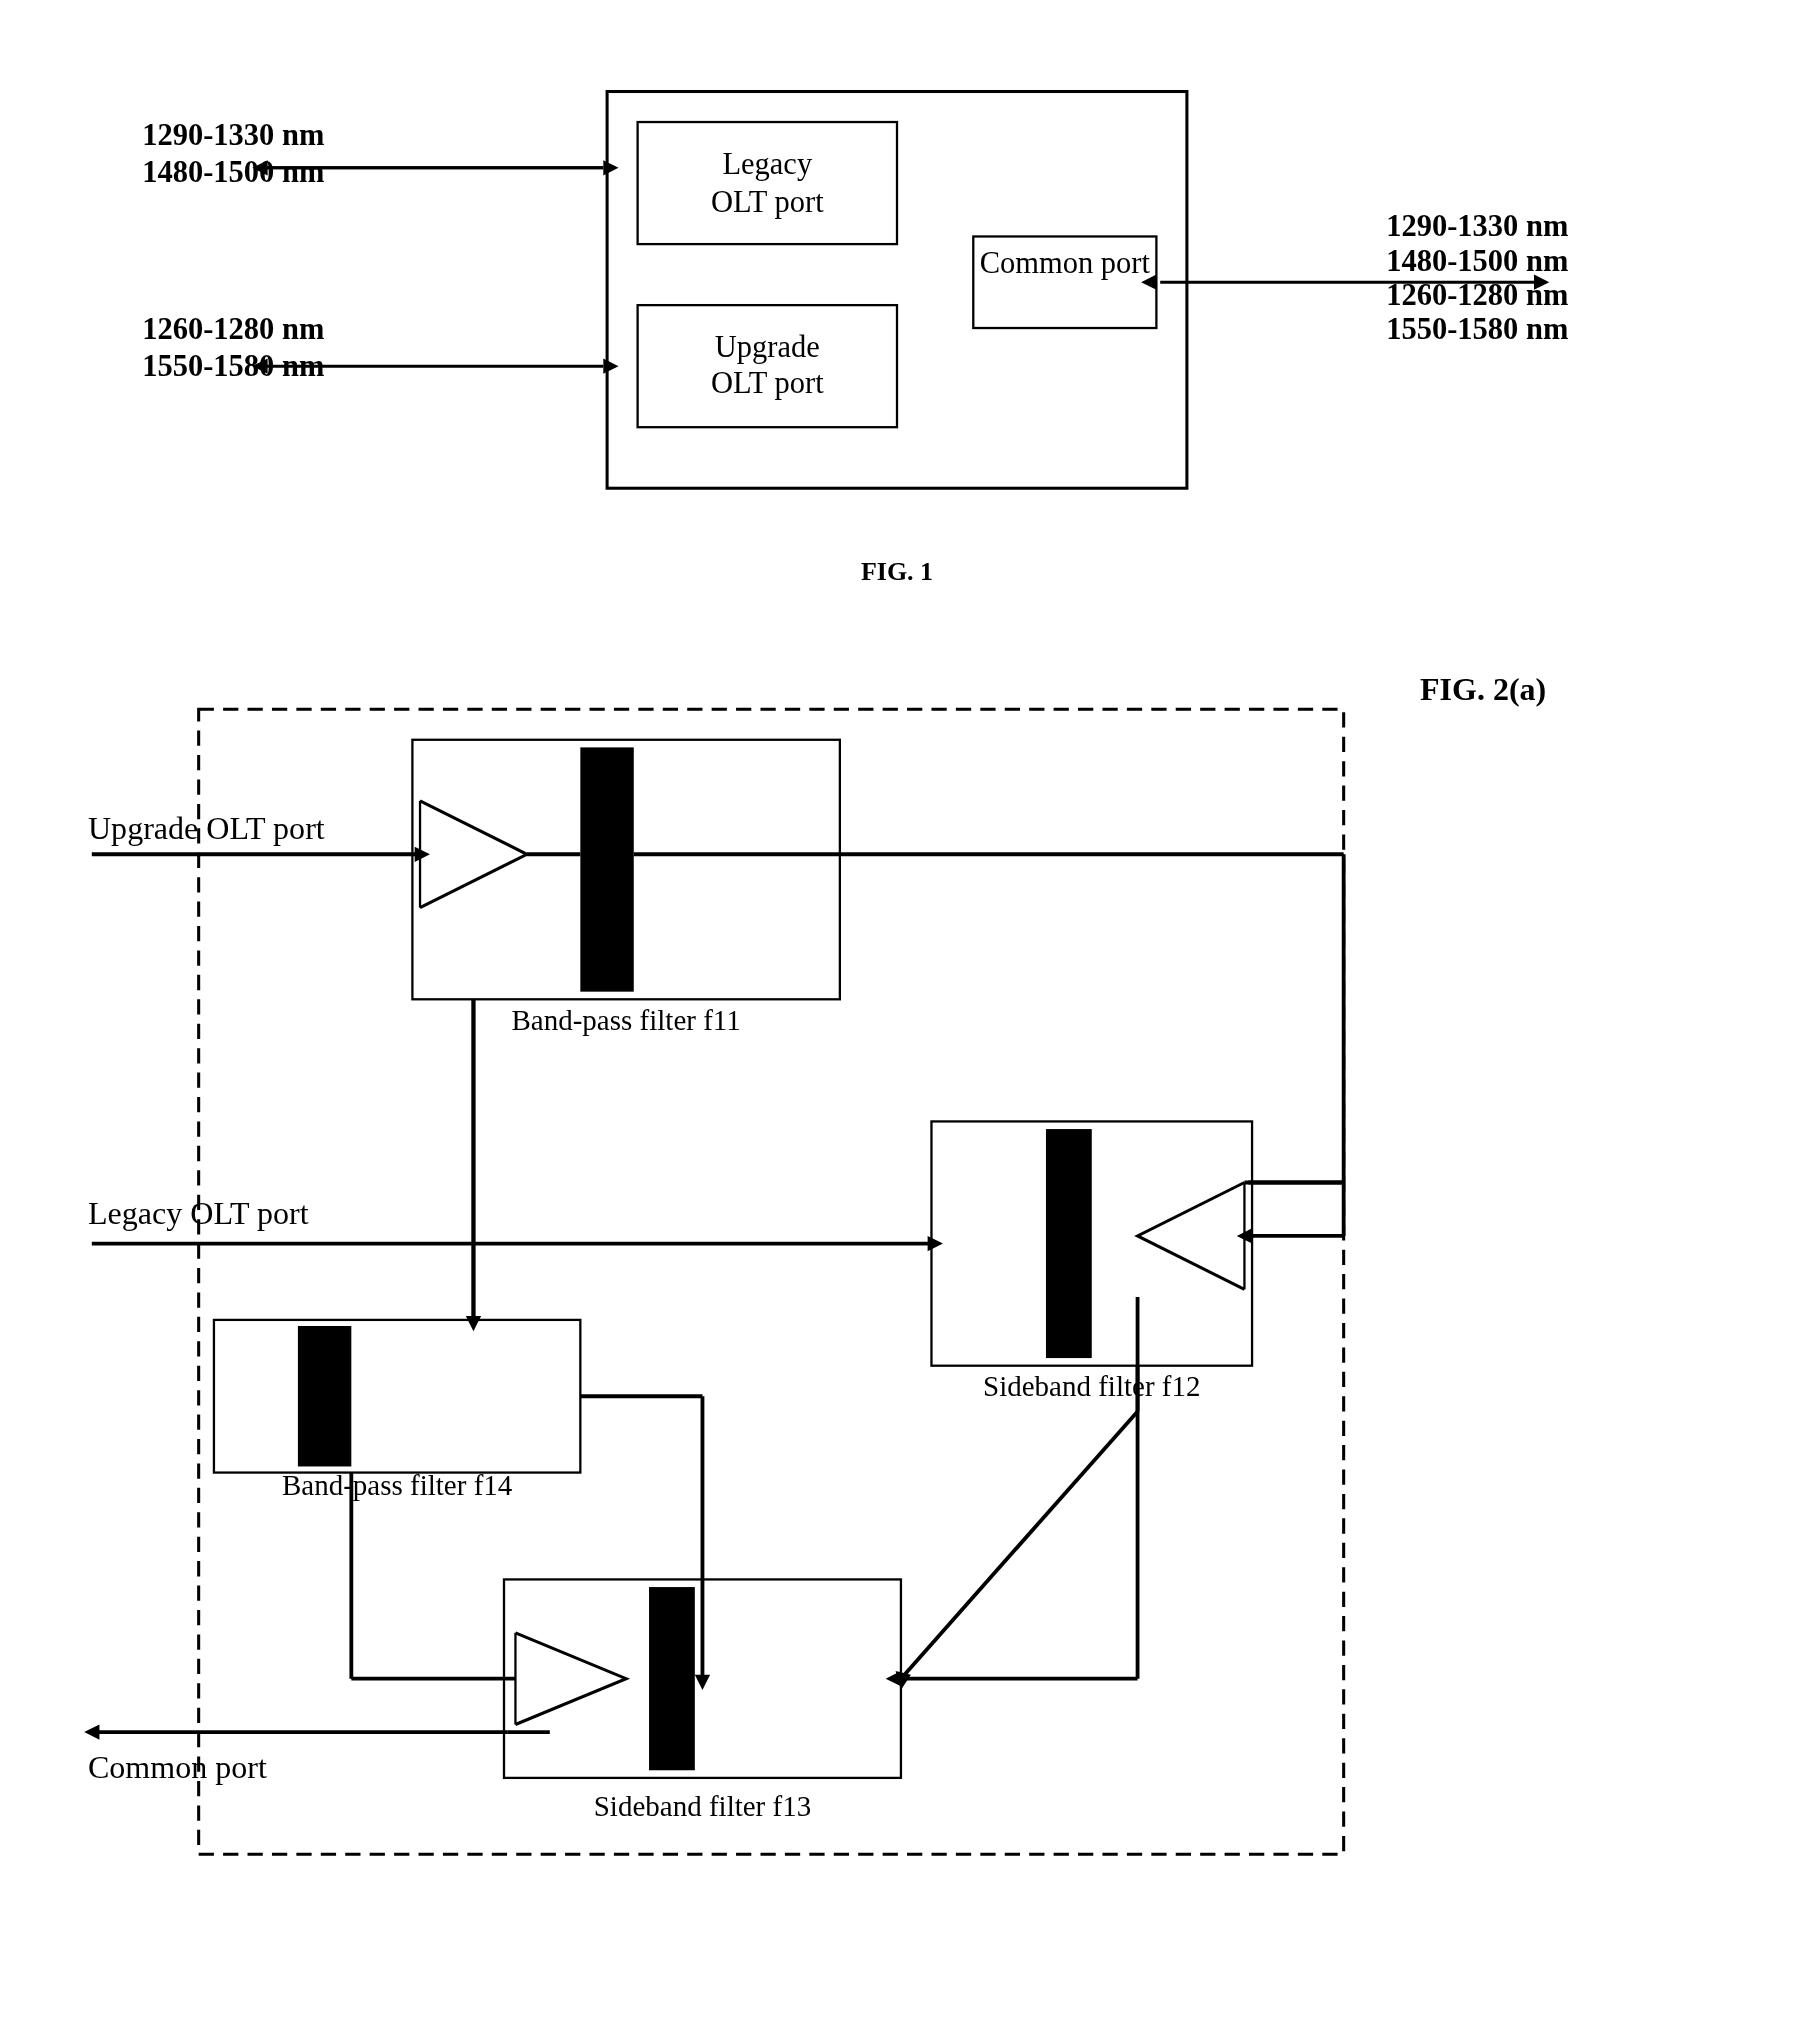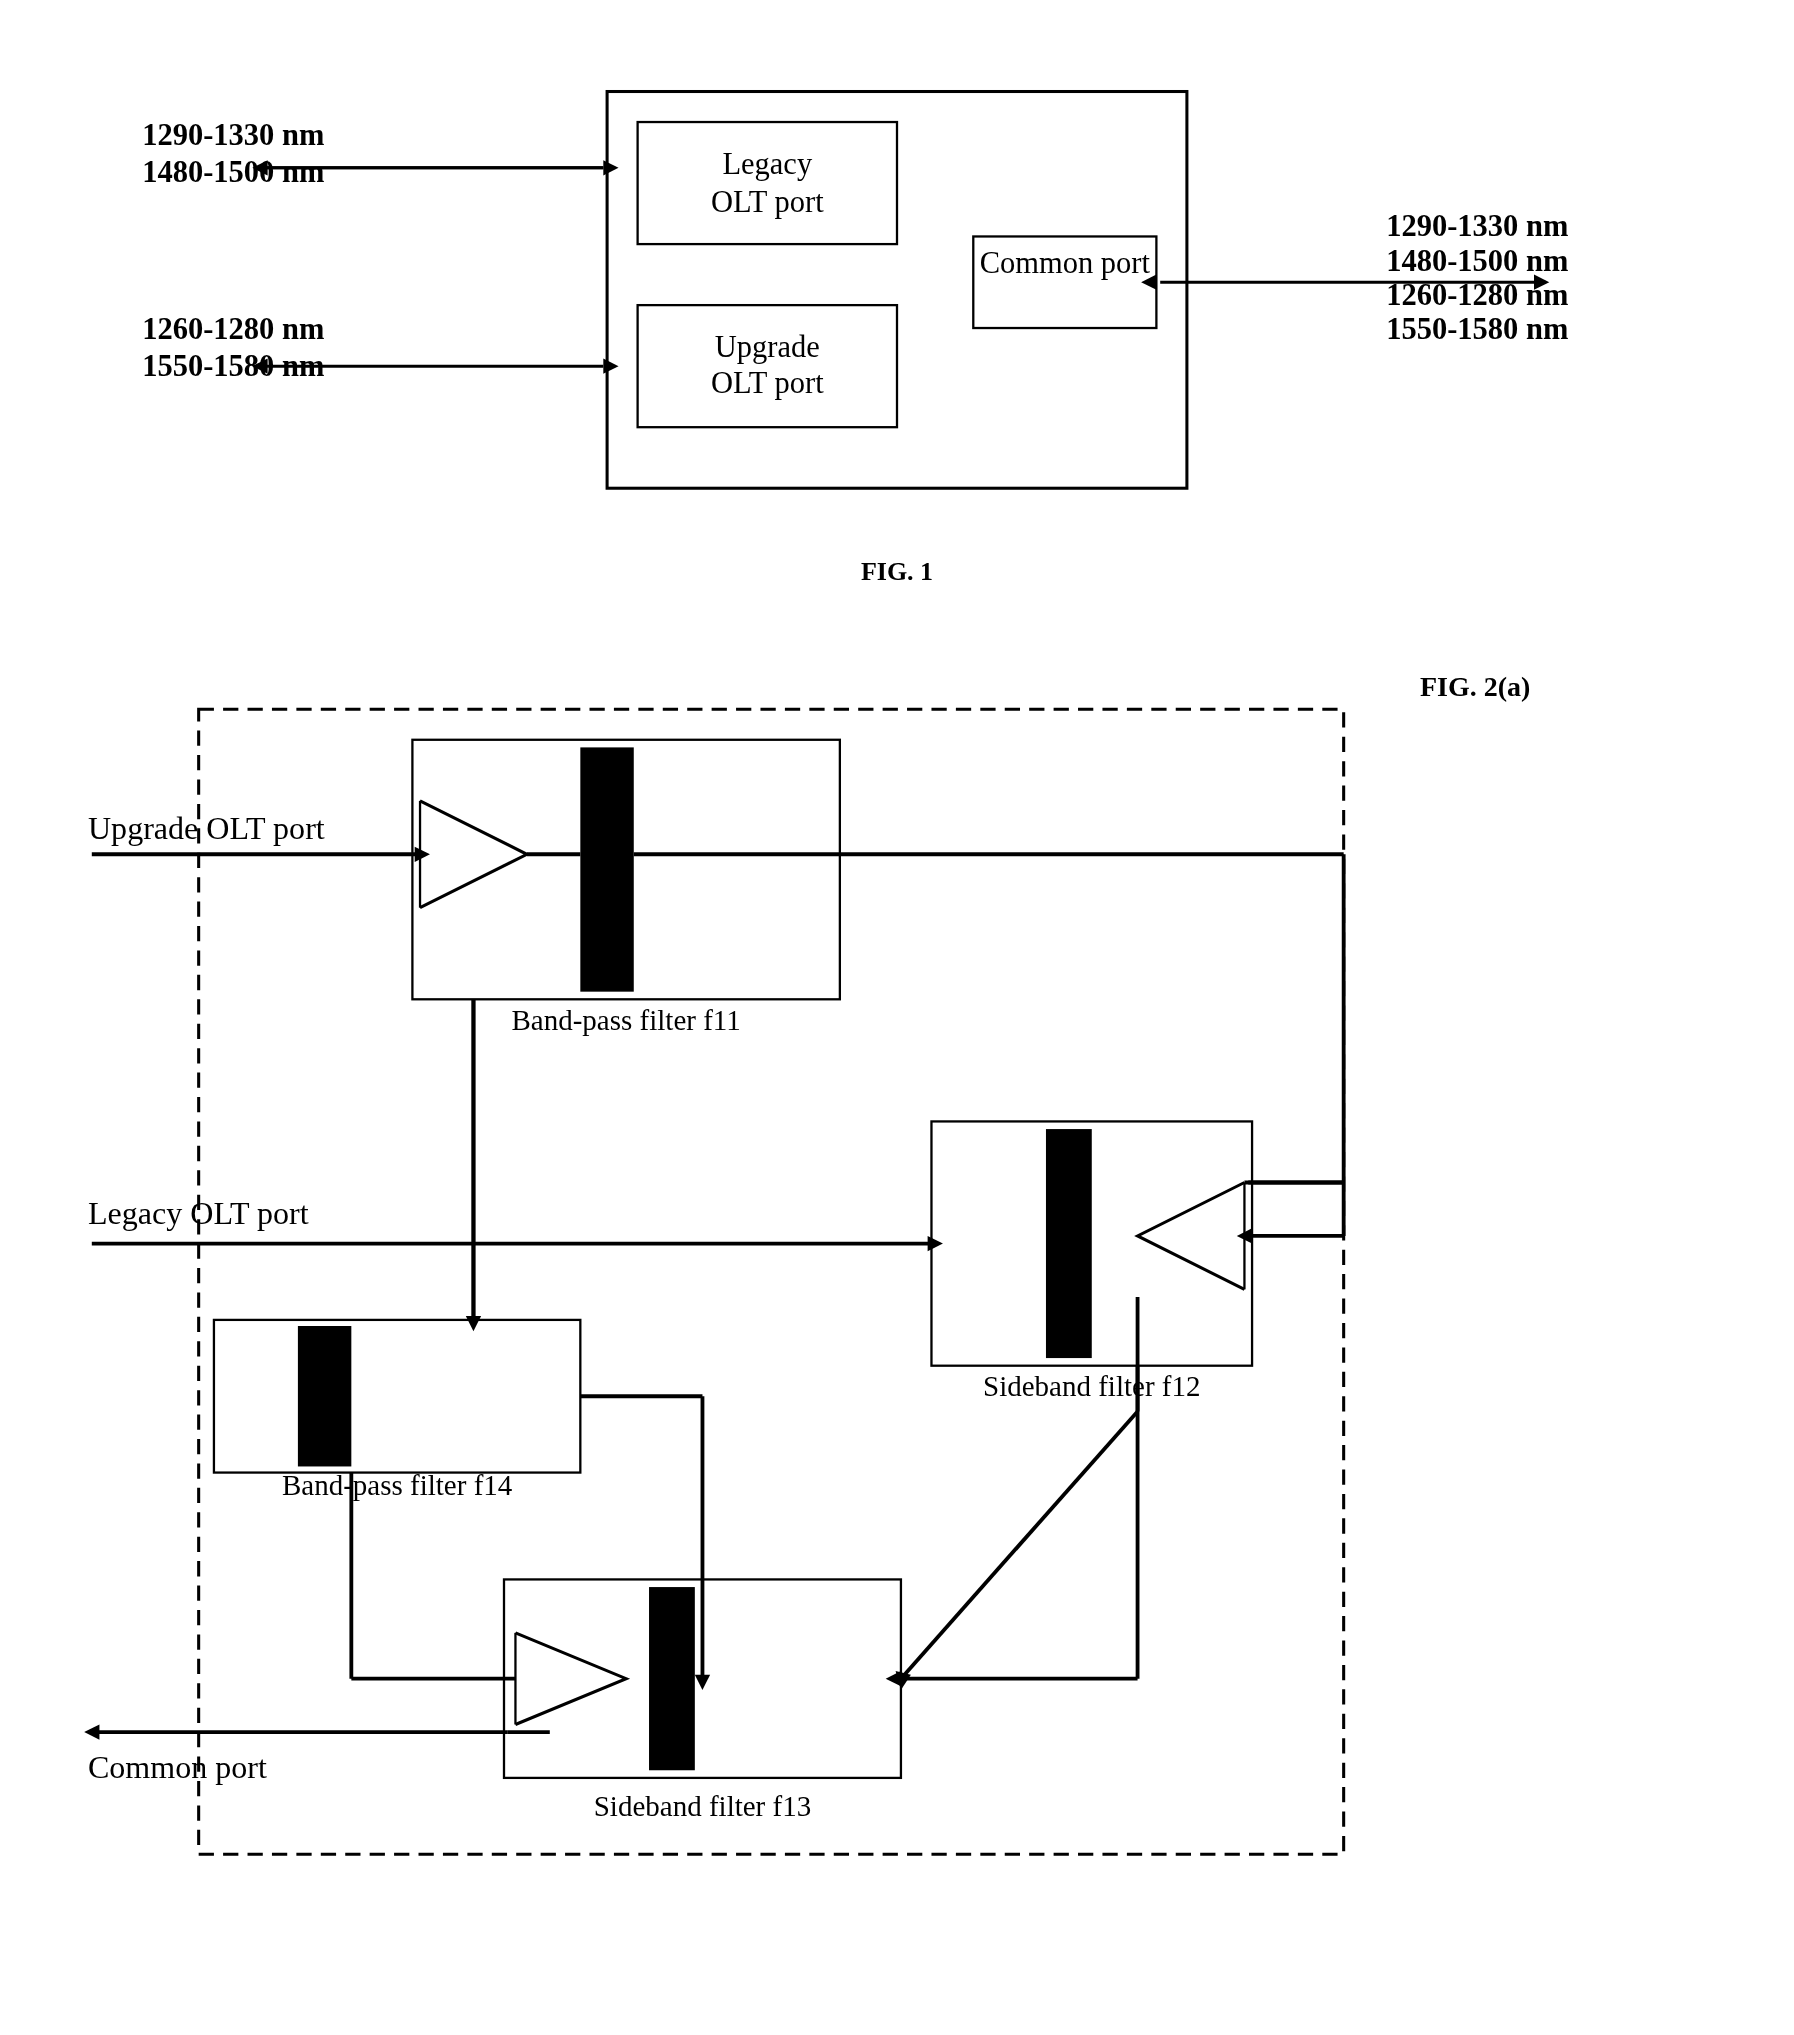--- a/index.html
+++ b/index.html
@@ -43,21 +43,21 @@
       flex-direction: row;
     }
 
     .fig2-diagram {
       position: relative;
       width: 1374px;
       height: 1298px;
     }
 
     .fig2-caption {
-      font-size: 28px;
+      font-size: 32px;
       font-weight: bold;
       margin-top: 23px;
       text-align: center;
     }
 
     svg.diagram-svg {
       position: absolute;
       top: 0; left: 0;
       width: 100%;
       height: 100%;

